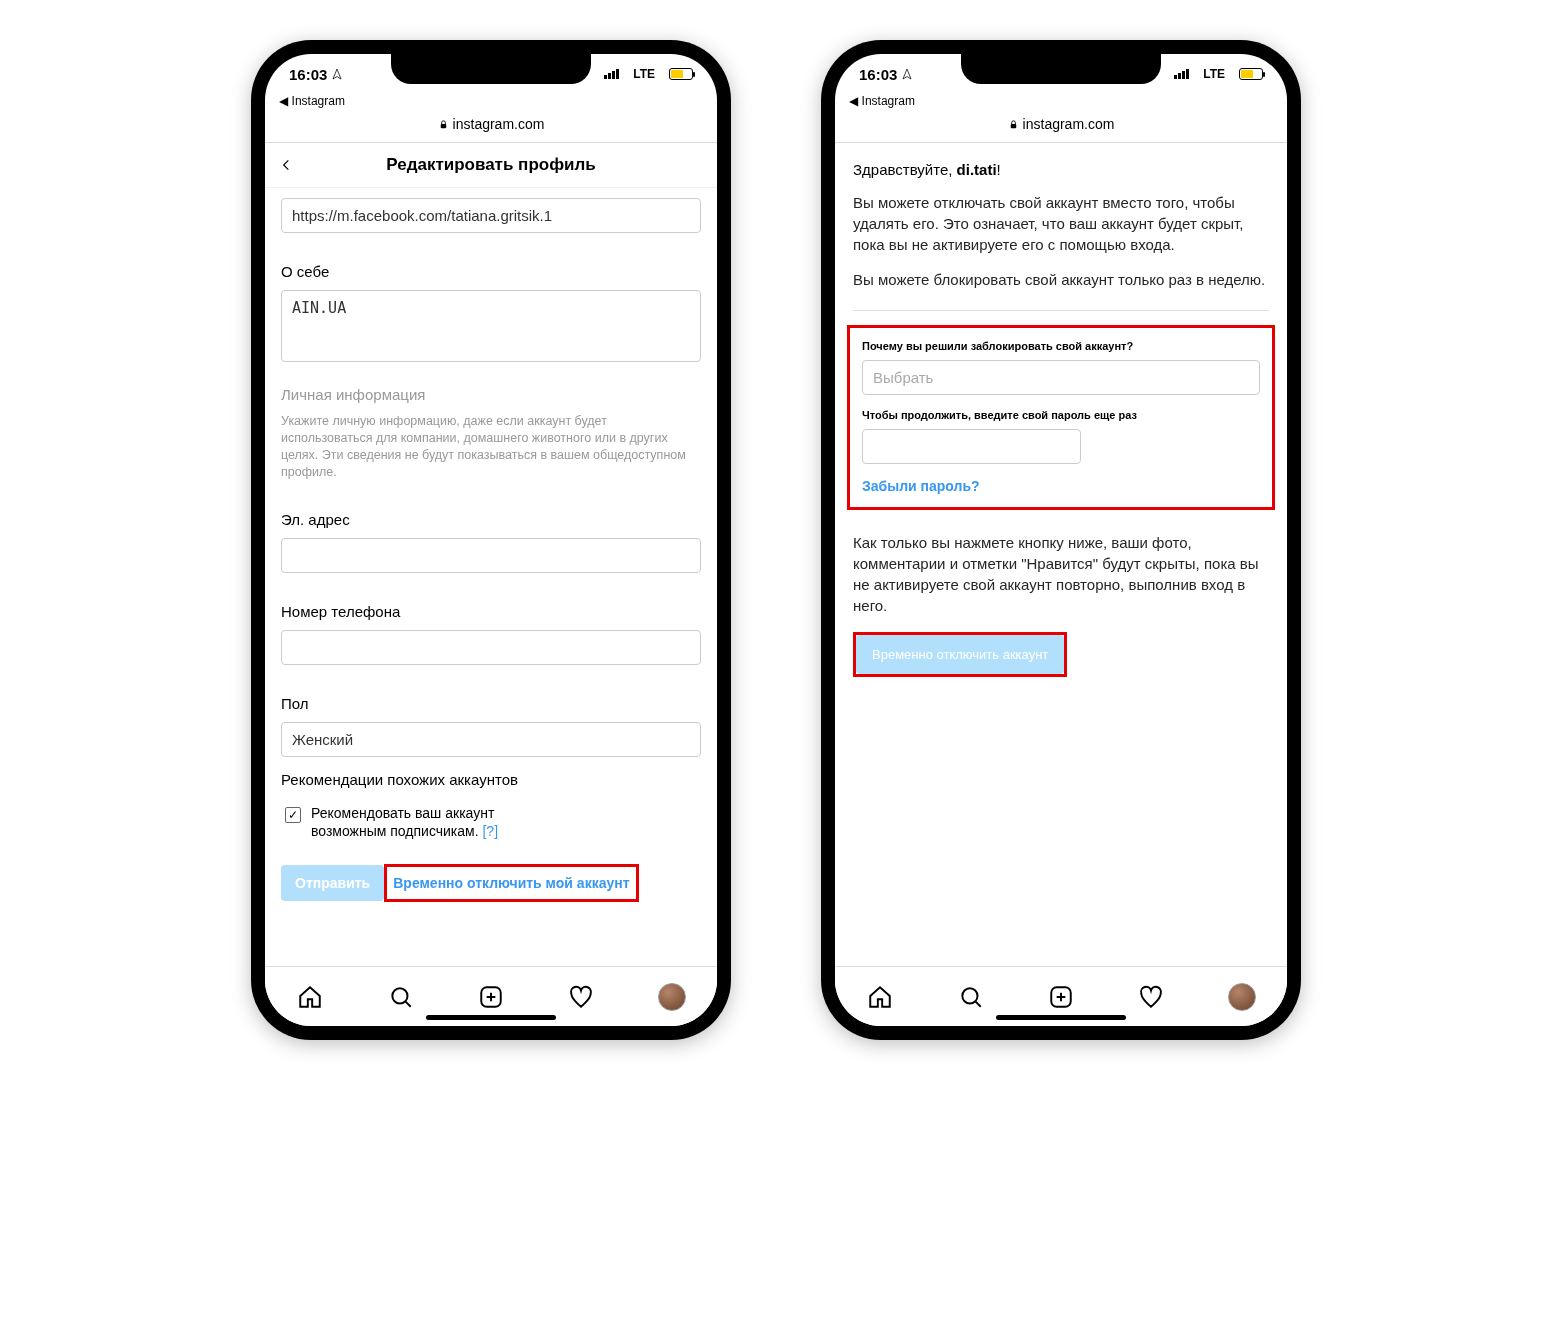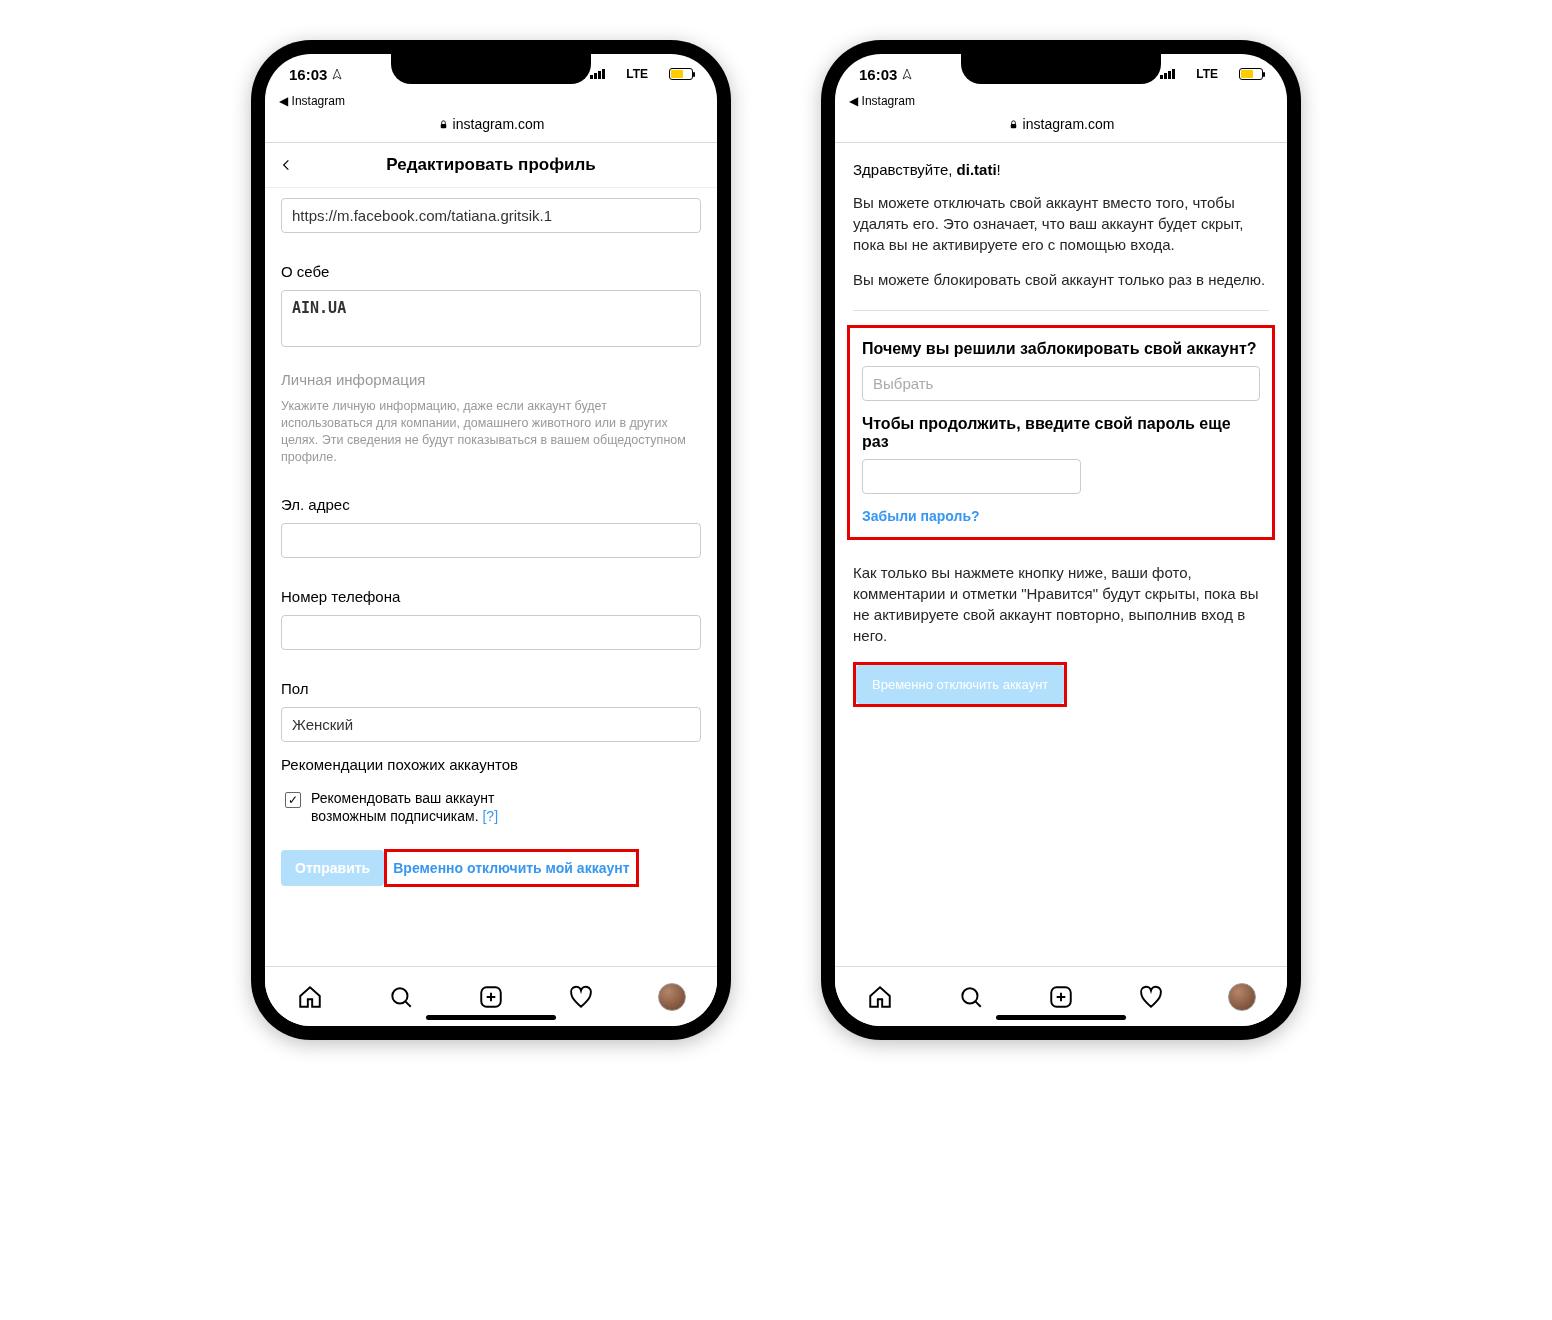--- a/index.html
+++ b/index.html
@@ -46,21 +46,21 @@
     height: 40px;
     display: flex;
     justify-content: space-between;
     align-items: center;
     padding: 0 24px;
     font-size: 15px;
     font-weight: 600;
     color: #000;
   }
   .statusbar .left { display: flex; align-items: center; gap: 4px; }
-  .statusbar .right { display: flex; align-items: center; gap: 19px; font-size: 13px; }
+  .statusbar .right { display: flex; align-items: center; gap: 12px; font-size: 13px; }
   .sigbars { display: inline-flex; align-items: flex-end; gap: 1px; margin-right: 2px;}
   .sigbars span { width: 3px; background: #000; display: inline-block; }
   .sigbars span:nth-child(1){height:4px}
   .sigbars span:nth-child(2){height:6px}
   .sigbars span:nth-child(3){height:8px}
   .sigbars span:nth-child(4){height:10px}
   .battery {
     width: 24px; height: 12px; border: 1px solid #000; border-radius: 3px; position: relative; margin-left: 2px;
   }
   .battery::after { content:''; position:absolute; right:-3px; top:3px; width:2px; height:5px; background:#000; border-radius:1px;}
@@ -112,23 +112,22 @@
   .input {
     width: 100%;
     border: 1px solid #ccc;
     border-radius: 4px;
     padding: 8px 10px;
     font-size: 15px;
     color: #333;
     background:#fff;
   }
   .textarea {
-    height: 57px;
+    height: 72px;
     resize: none;
-    font-weight: bold;
   }
   .section-label { font-size: 15px; color:#000; margin-top: 20px; }
   .muted-title { color:#999; font-size: 15px; margin-top: 14px; }
   .muted-text { color:#999; font-size: 12.5px; line-height: 1.35; }
   .row-check { display: flex; align-items: flex-start; gap: 10px; margin-top: 6px; padding-left: 4px;}
   .checkbox { width:16px; height:16px; border:1px solid #666; border-radius:2px; margin-top:3px; display:flex; align-items:center; justify-content:center; font-size:12px;}
   .help-link { color:#3897f0; }
   .buttons-row {
     display: flex;
     margin-top: 14px;
@@ -152,21 +151,21 @@
   .redbox { border: 3px solid #e60000; }
   .divider { height: 1px; background: #e0e0e0; margin: 16px 0;}
   
   .para { font-size: 15px; line-height: 1.4; color:#262626; padding: 0 18px; margin-top: 14px;}
   .bold { font-weight: 700; }
   .sec-redbox {
     border: 3px solid #e60000;
     margin: 14px 12px 0;
     padding: 12px;
   }
-  .q-label { font-size: 16px; font-weight: 700; color:#000; }
+  .q-label { font-size: 11px; font-weight: 700; color:#000; }
   .select {
     width: 100%;
     border: 1px solid #ccc;
     border-radius: 4px;
     padding: 8px 10px;
     font-size: 15px;
     color: #aaa;
     margin-top: 8px;
     background:#fff;
   }

